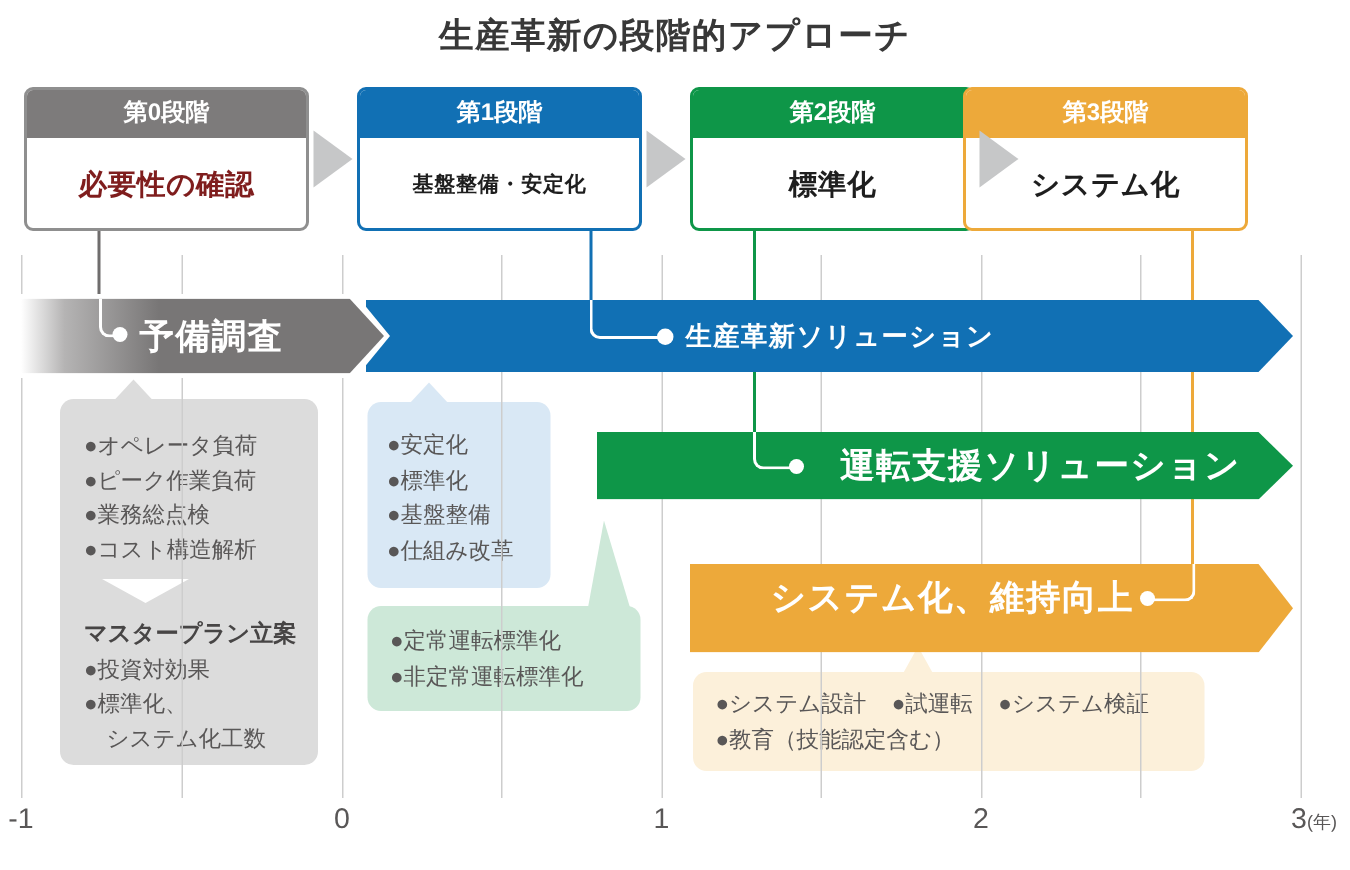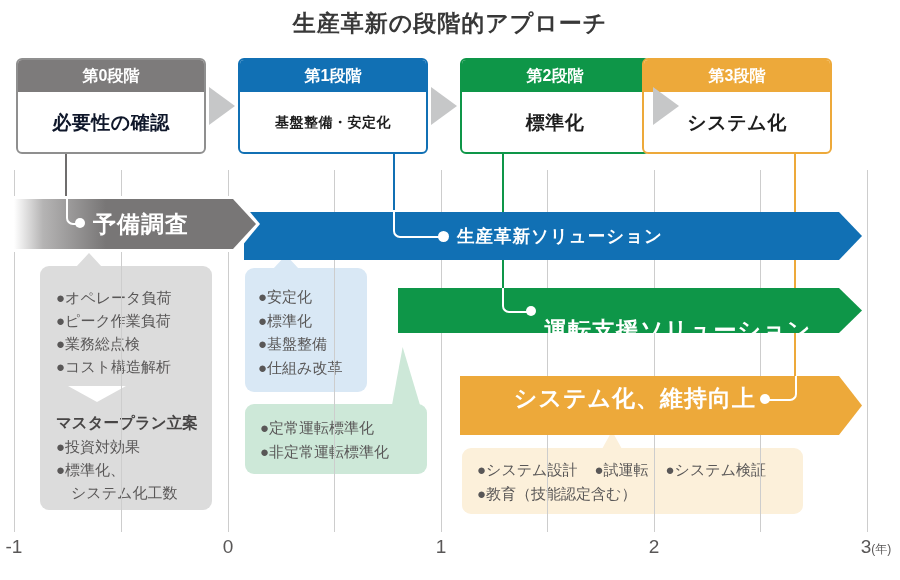--- a/index.html
+++ b/index.html
@@ -41,51 +41,51 @@
   
   .conn{width:2px;}
   #conn0{left:65px;top:152px;height:58px;background:#6f6d6d;}
   #conn1{left:393px;top:152px;height:58px;background:#1170b4;}
   #conn2{left:502px;top:152px;height:140px;background:#0e9648;}
   #conn3{left:794px;top:152px;height:228px;background:#eda93a;}
 
   
   .bar{color:#fff;font-weight:bold;}
   .arrow-clip{clip-path:polygon(0 0,calc(100% - 23px) 0,100% 50%,calc(100% - 23px) 100%,0 100%);}
-  #bar-blue{left:244px;top:212px;width:618px;height:48px;background:#1170b4;}
+  #bar-blue{left:244px;top:200px;width:618px;height:48px;background:#1170b4;}
   #bar-green{left:398px;top:288px;width:464px;height:45px;background:#0e9648;}
   #bar-yellow{left:460px;top:376px;width:402px;height:59px;background:#eda93a;}
   #bar-gray-outline{left:14px;top:196px;width:246px;height:56px;background:#ffffff;}
   #bar-gray{left:14px;top:199px;width:242px;height:50px;
             background:linear-gradient(90deg,rgba(120,118,118,0) 0%,rgba(120,118,118,.55) 12%,#787676 38%,#787676 100%);}
   .elbow-l{border-left:2px solid #fff;border-bottom:2px solid #fff;border-bottom-left-radius:7px;}
   .elbow-r{border-right:2px solid #fff;border-bottom:2px solid #fff;border-bottom-right-radius:7px;}
   .bullet{width:10px;height:10px;border-radius:50%;background:#fff;}
   .bar-label{font-size:23px;letter-spacing:1px;white-space:nowrap;}
   #bar-gray .elbow-l{left:52px;top:0;width:13px;height:24px;}
   #bar-gray .bullet{left:61px;top:19px;}
   #bar-gray .bar-label{left:79px;top:0;line-height:50px;}
   #bar-blue .elbow-l{left:149px;top:0;width:50px;height:24px;}
   #bar-blue .bullet{left:194px;top:19px;width:11px;height:11px;}
   #bar-blue .bar-label{left:213px;top:0;line-height:48px;font-size:17.5px;}
   #bar-green .elbow-l{left:104px;top:0;width:30px;height:23px;}
   #bar-green .bullet{left:128px;top:18px;}
-  #bar-green .bar-label{left:146px;top:0;line-height:45px;margin-top:20px;}
+  #bar-green .bar-label{left:162px;top:0;line-height:45px;}
   #bar-yellow .elbow-r{left:306px;top:0;width:29px;height:23px;}
   #bar-yellow .bullet{left:300px;top:18px;}
   #bar-yellow .bar-label{left:0;top:0;width:296px;text-align:right;line-height:45px;}
 
   
   .stage-box{top:58px;width:190px;height:96px;background:#fff;border-radius:6px;box-sizing:border-box;
              border:2px solid;overflow:hidden;}
   .stage-head{height:32px;line-height:32px;text-align:center;color:#fff;font-weight:bold;font-size:16px;}
   .stage-body{height:62px;display:flex;align-items:center;justify-content:center;
               font-weight:bold;font-size:19px;color:#1e1e1e;letter-spacing:.5px;white-space:nowrap;}
   #stage0{left:16px;border-color:#8f8f8f;}   #stage0 .stage-head{background:#7d7b7b;}
-  #stage0 .stage-body{color:#0f172a;}
+  #stage0 .stage-body{color:#7f1d1d;}
   #stage1{left:238px;border-color:#1170b4;}  #stage1 .stage-head{background:#1170b4;}
   #stage1 .stage-body{font-size:14px;}
   #stage2{left:460px;border-color:#0e9648;}  #stage2 .stage-head{background:#0e9648;}
   #stage3{left:642px;border-color:#eda93a;}  #stage3 .stage-head{background:#eda93a;}
   .between-arrow{top:87px;width:0;height:0;border-top:19px solid transparent;
                  border-bottom:19px solid transparent;border-left:26px solid #c6c7c8;}
 </style>
 </head>
 <body>
 

